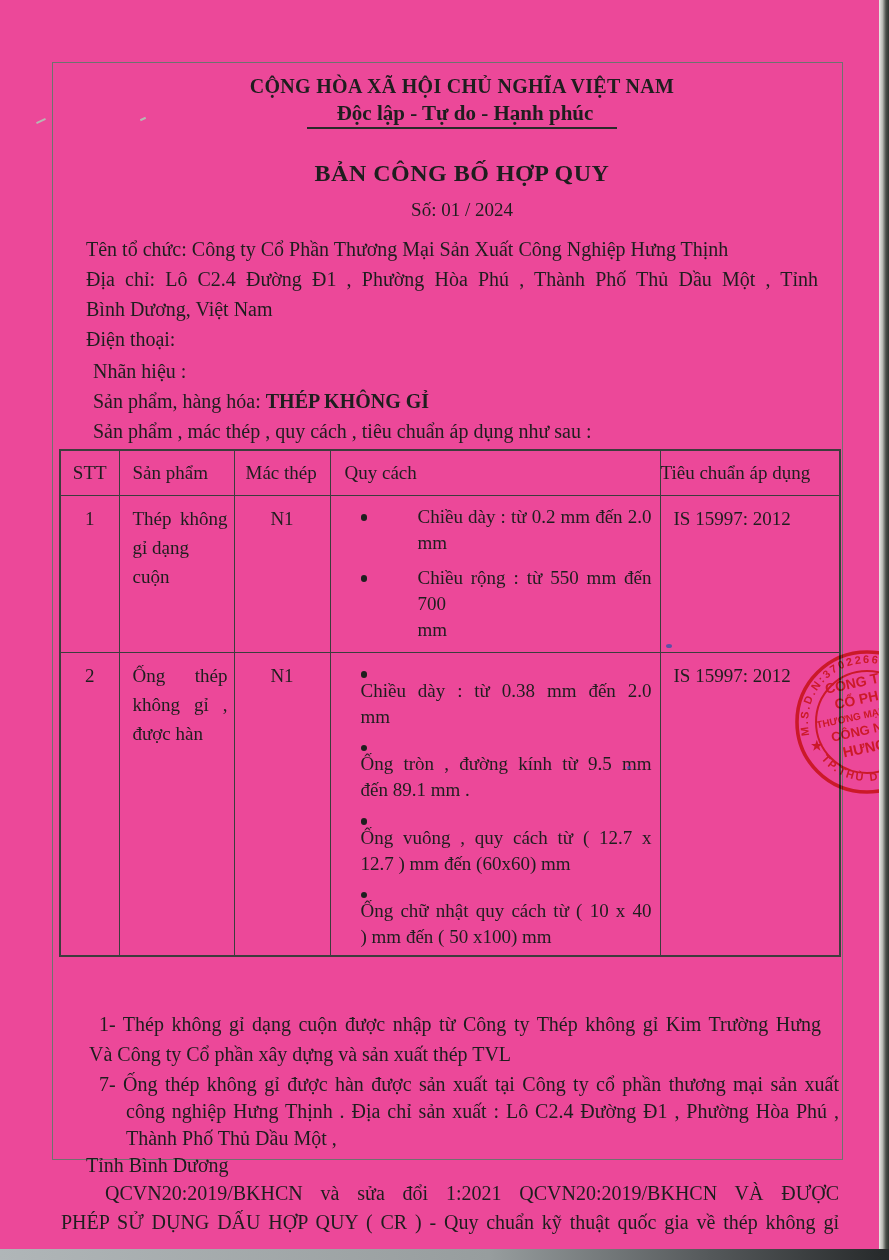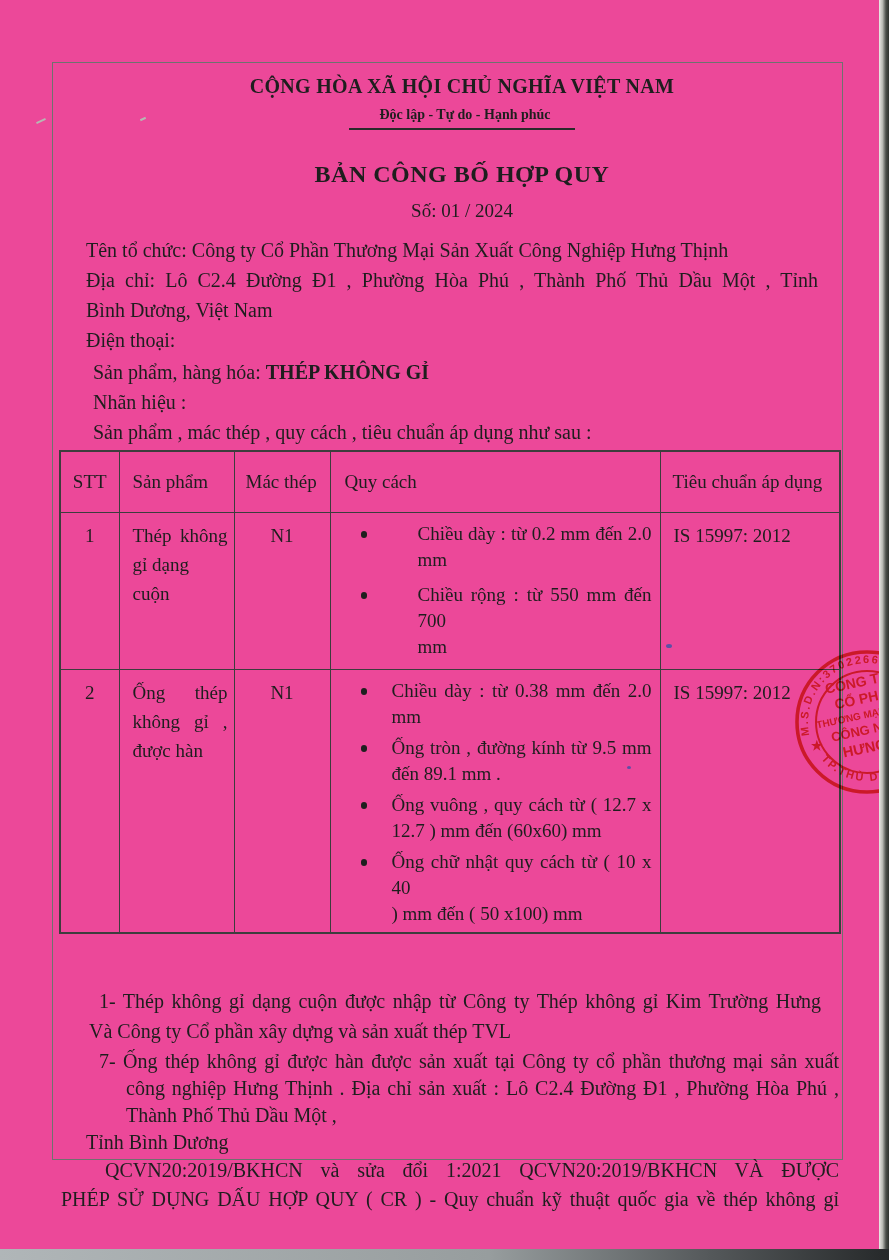--- a/index.html
+++ b/index.html
@@ -19,47 +19,47 @@
   .frame {
     position:absolute; left:52px; top:62px; width:791px; height:1098px;
     border:1.6px solid #6f726f; box-sizing:border-box;
   }
   .content { padding:12px 24px 0 33px; }
 
   
   .hdr { text-align:center; padding-left:20px; }
   .country { font-size:20px; font-weight:bold; letter-spacing:.3px; line-height:23px; }
   .motto-wrap { margin-top:5px; line-height:21px; }
-  .motto { display:inline-block; font-size:14px; font-weight:bold;
+  .motto { display:inline-block; font-size:21px; font-weight:bold;
     border-bottom:2px solid #2a2a2a; padding:0 24px 3px 30px; }
   .doc-title { margin-top:30px; font-size:24px; font-weight:bold; letter-spacing:.5px; line-height:28px; }
   .doc-number { margin-top:12px; font-size:19px; line-height:22px; }
 
   
   .body-txt { font-size:20px; line-height:30px; }
   .org { margin-top:13px; }
   .jl { text-align:justify; text-align-last:justify; }
   .nl { text-align:left; }
   .product-block { margin-left:7px; margin-top:2px; }
   .bold { font-weight:bold; }
 
   
   table.spec-table { border-collapse:collapse; table-layout:fixed;
     width:780px; margin:3px 0 0 -27px; font-size:19px; }
   table.spec-table, table.spec-table th, table.spec-table td { border:1.6px solid #3d3d3d; }
   table.spec-table { border-width:2px; }
   th { font-weight:normal; font-size:19px; height:44px; vertical-align:middle;
        text-align:left; padding:0 4px 0 13px; }
-  th.c { text-align:center; padding:8px; }
+  th.c { text-align:center; padding:0; }
   td { vertical-align:top; padding:8px 6px 0 13px; line-height:29px; }
   td.c { text-align:center; padding-left:0; padding-right:0; }
   td.specs-cell { padding:8px 8px 0 30px; }
   .spec { display:flex; }
   tr.row-1 .spec { margin-bottom:9px;gap:26px; }
-  tr.row-2 .spec { margin-bottom:5px; }
+  tr.row-2 .spec { margin-bottom:5px;flex-direction:column; }
   .dot { width:31px; flex:none; }
   .dot::before { content:''; display:block; width:6.5px; height:6.5px; border-radius:50%;
     background:#1f1f1f; margin-top:10px; }
   .spec-text { flex:1; line-height:26px; }
   td .cell-lines { line-height:29px; }
 
   
   .notes { margin-left:3px; margin-top:52px; width:732px; }
   .note-1 { line-height:30px; }
   .note-1 div:first-child { text-indent:10px; }
@@ -97,40 +97,40 @@
       <div class="org body-txt">
         <div>Tên tổ chức: Công ty Cổ Phần Thương Mại Sản Xuất Công Nghiệp Hưng Thịnh</div>
         <div>
             <div class="jl">Địa chỉ: Lô C2.4 Đường Đ1 , Phường Hòa Phú , Thành Phố Thủ Dầu Một , Tỉnh</div>
             <div class="nl">Bình Dương, Việt Nam</div>
           </div>
         <div>Điện thoại:</div>
       </div>
 
       <div class="product-block body-txt">
+        <div>Nhãn hiệu :</div>
         <div><span>Sản phẩm, hàng hóa: </span><span class="bold">THÉP KHÔNG GỈ</span></div>
-        <div>Nhãn hiệu :</div>
         <div>Sản phẩm , mác thép , quy cách , tiêu chuẩn áp dụng như sau :</div>
       </div>
 
       <table class="spec-table">
         <colgroup>
           <col style="width:59px">
             <col style="width:115px">
             <col style="width:96px">
             <col style="width:330px">
             <col style="width:180px">
         </colgroup>
         <tbody>
             <tr>
           <th class="c">STT</th>
           <th>Sản phẩm</th>
           <th style="padding-left:11px">Mác thép</th>
           <th style="padding-left:14px">Quy cách</th>
-          <th style="padding-left:12px">Tiêu chuẩn áp dụng</th>
+          <th style="padding-left:0">Tiêu chuẩn áp dụng</th>
         </tr>
         <tr class="row-1" style="height:95px">
           <td class="c">1</td>
           <td>
                 <div class="cell-lines">
                   <div class="jl">Thép không</div>
                   <div class="nl">gỉ dạng cuộn</div>
                 </div>
               </td>
           <td class="c">N1</td>

